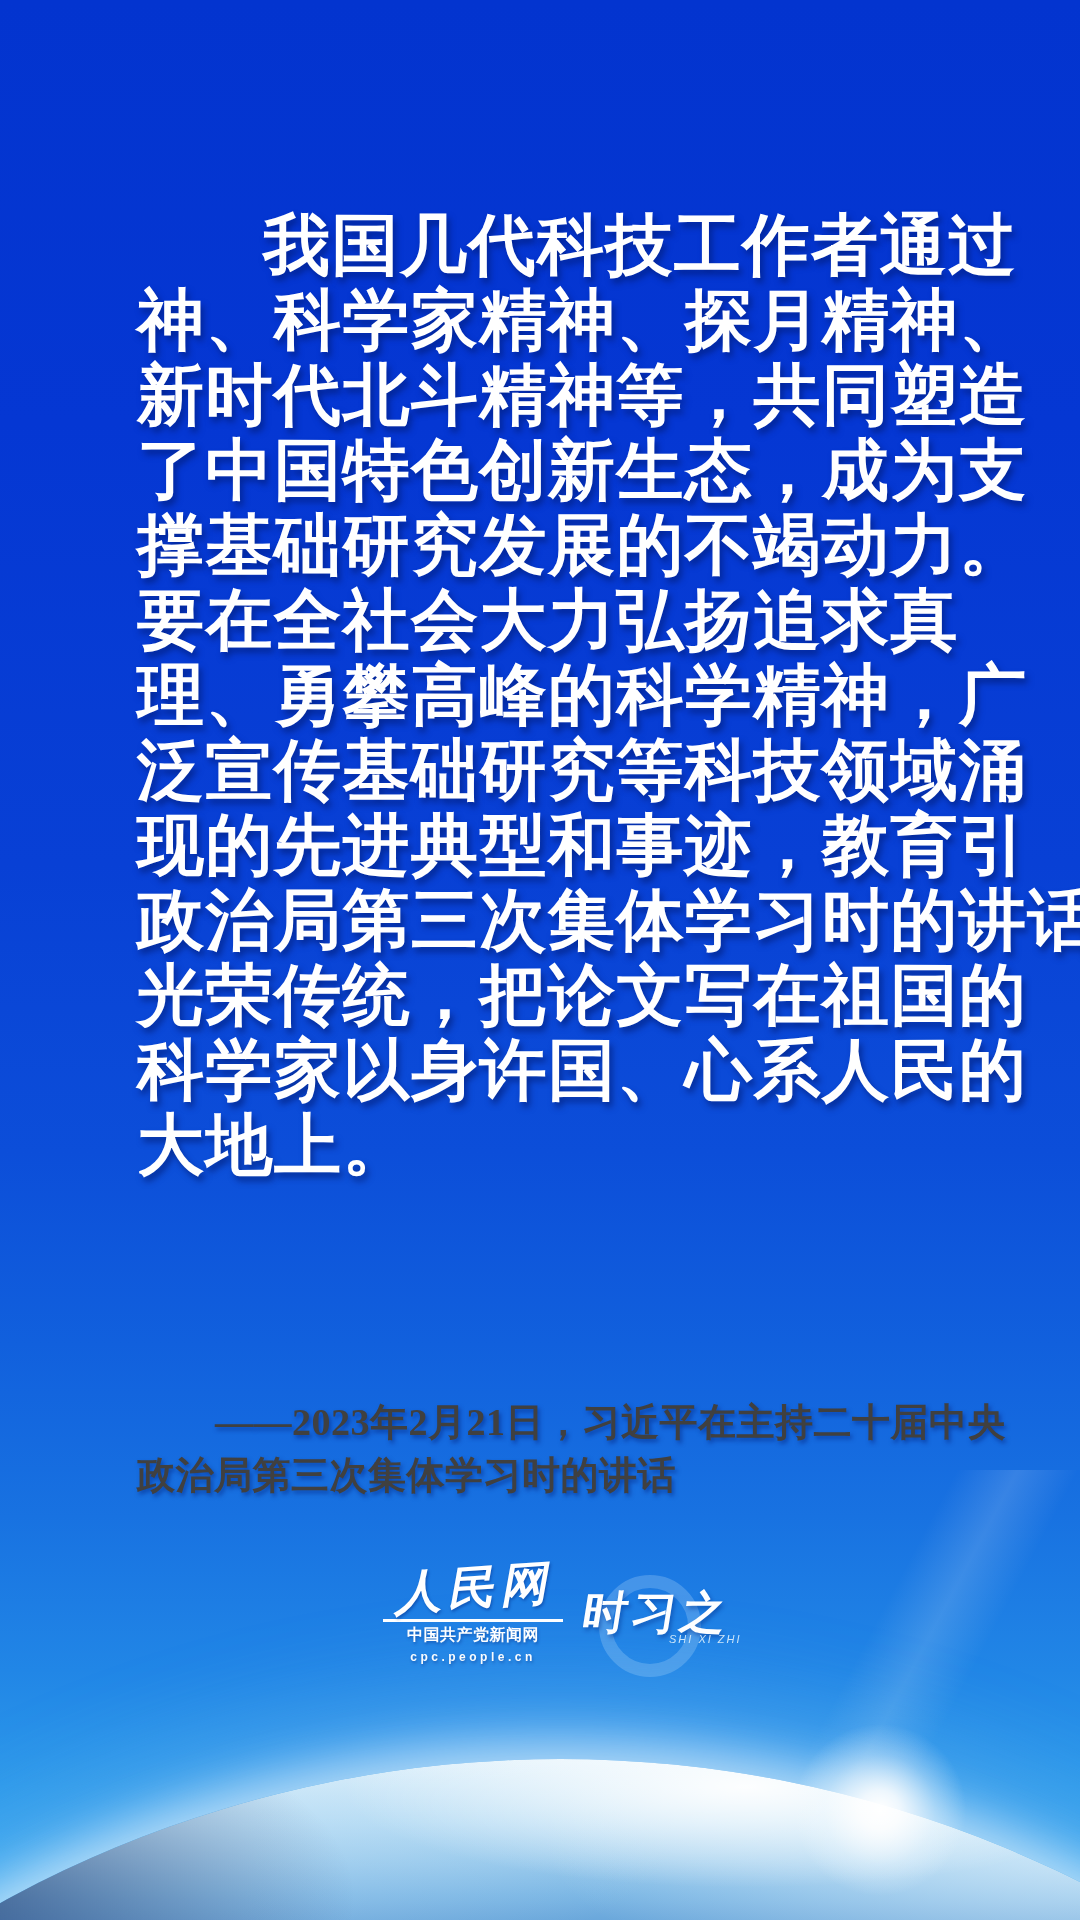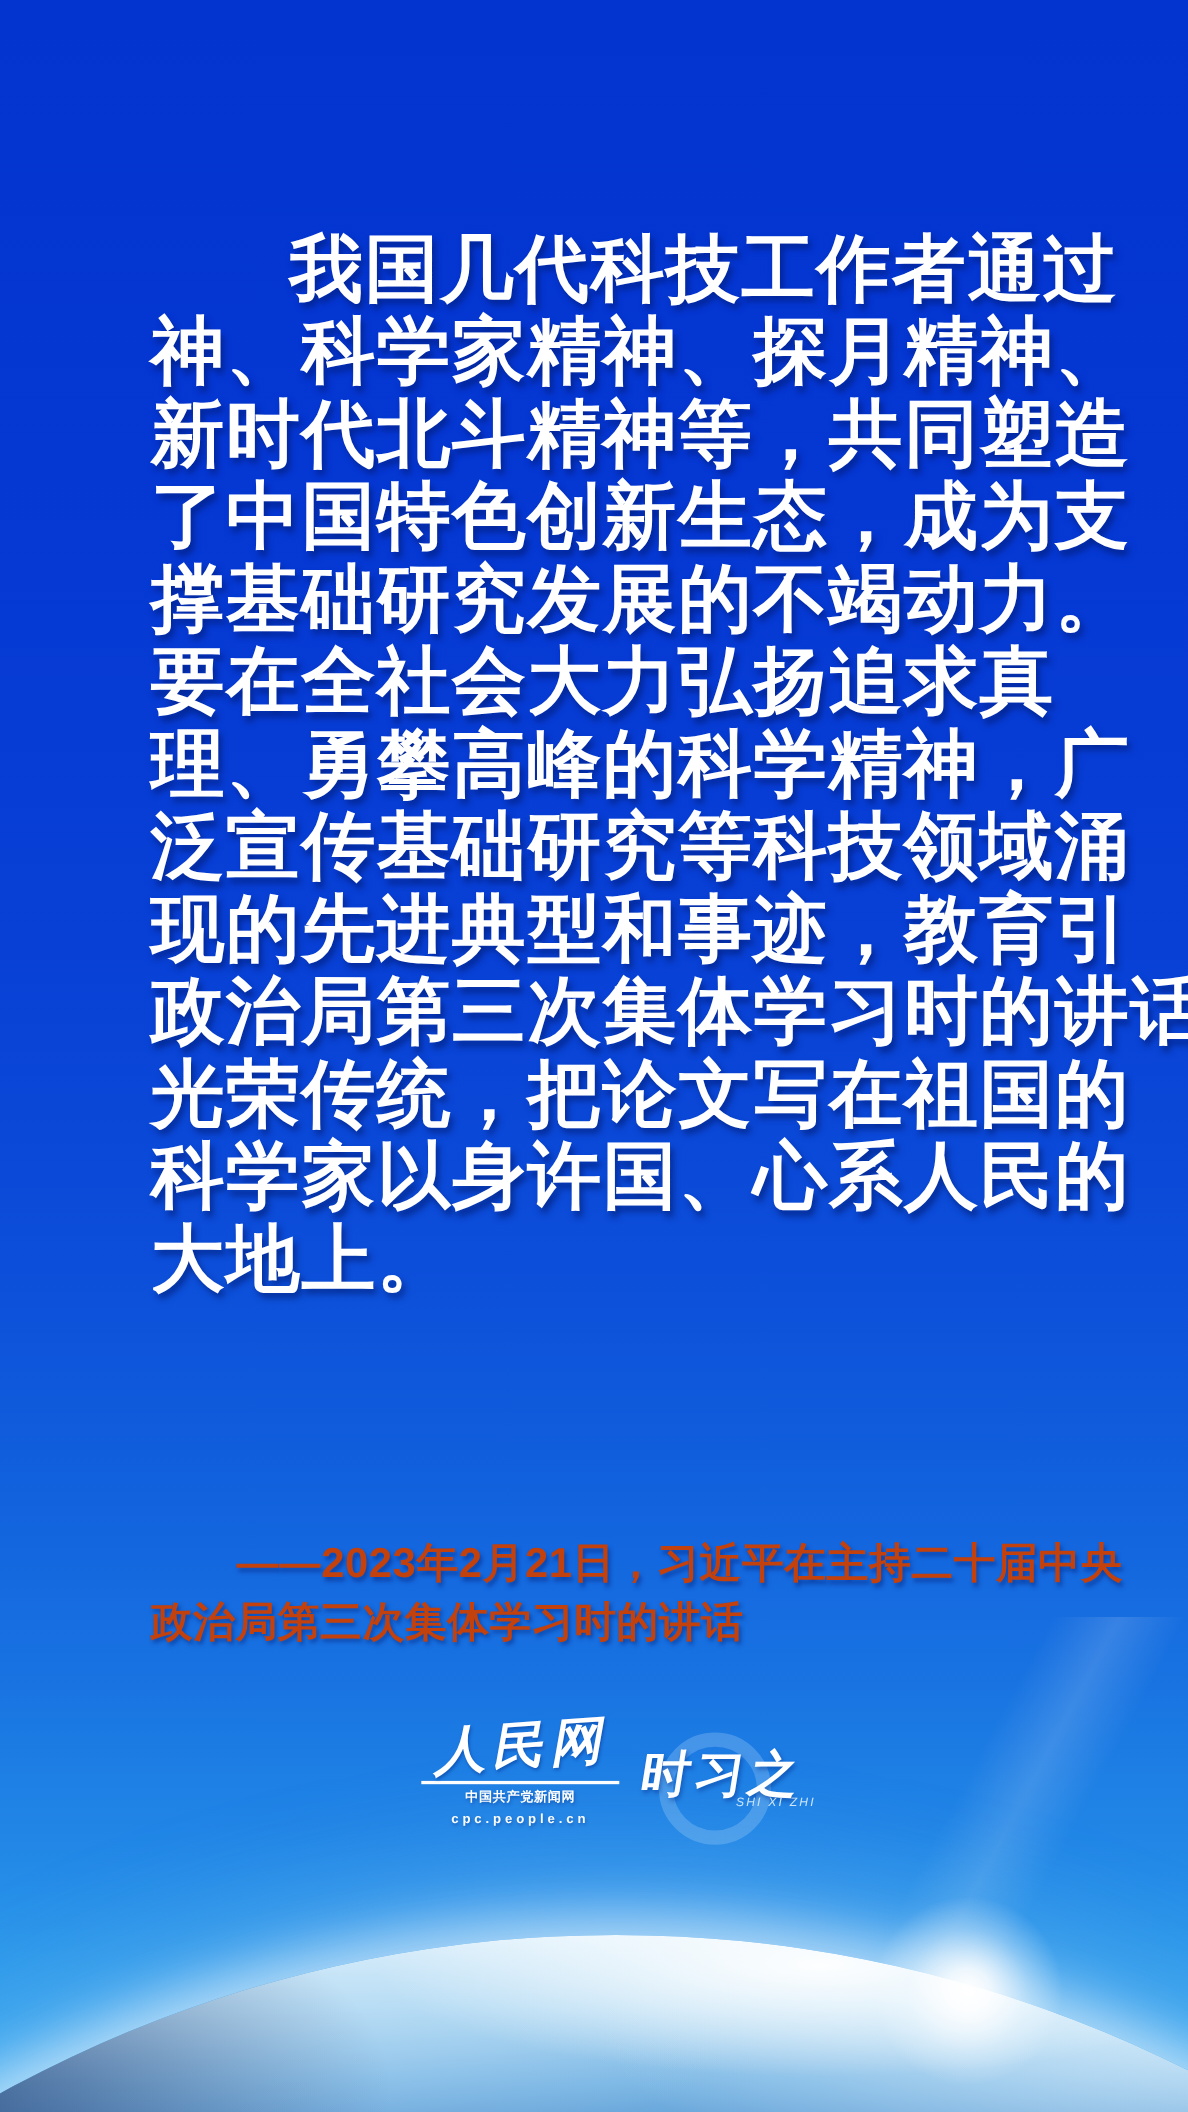--- a/index.html
+++ b/index.html
@@ -15,39 +15,40 @@
   .quote{
     position:absolute;left:137px;top:208px;color:#fff;
     font-family:"Liberation Serif","DejaVu Serif",serif;font-weight:700;
     font-size:67px;line-height:75px;letter-spacing:1.5px;
     text-shadow:3px 5px 6px rgba(2,25,110,0.6);
   }
   .quote .line{white-space:nowrap;}
   .quote .line.first{padding-left:126px;}
   
   .attribution{
-    position:absolute;left:137px;top:1396px;color:#c2410c;
+    position:absolute;left:137px;top:1396px;color:#404040;
     font-weight:700;font-size:38px;line-height:53px;letter-spacing:0.5px;
     text-shadow:2px 3px 4px rgba(2,30,120,0.5);
+    font-family:Liberation Serif, serif;
   }
   .attribution .line{white-space:nowrap;}
   .attribution .line.first{padding-left:78px;}
   
   .pd-logo{
     position:absolute;left:383px;top:1558px;width:180px;
     color:#fff;text-align:center;
     text-shadow:1px 2px 3px rgba(2,40,130,0.45);
   }
   .pd-script{
     font-family:"Liberation Serif","DejaVu Serif",serif;
     font-style:italic;font-weight:700;font-size:47px;line-height:60px;
     transform:rotate(-4deg);letter-spacing:6px;
   }
   .pd-underline{border-top:3px solid #fff;margin:1px 0 3px 0;}
-  .pd-name{font-size:12px;font-weight:700;letter-spacing:0.5px;white-space:nowrap;}
+  .pd-name{font-size:16px;font-weight:700;letter-spacing:0.5px;white-space:nowrap;}
   .pd-url{font-size:12px;font-weight:700;letter-spacing:3.5px;margin-top:4px;white-space:nowrap;}
   .sxz-logo{position:absolute;left:583px;top:1583px;width:170px;height:115px;color:#fff;}
   .sxz-ring{
     position:absolute;left:16px;top:-8px;width:76px;height:76px;border-radius:50%;
     border:13px solid rgba(220,240,255,0.22);
   }
   .sxz-title{
     position:absolute;left:0;top:0;font-size:45px;font-weight:700;
     transform:skewX(-9deg);letter-spacing:4px;white-space:nowrap;
     text-shadow:2px 3px 4px rgba(2,40,130,0.45);

